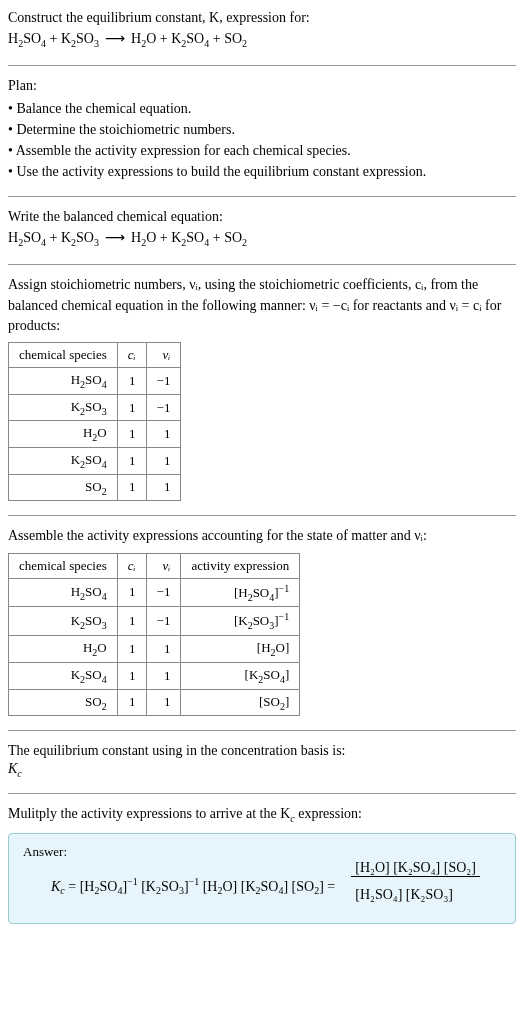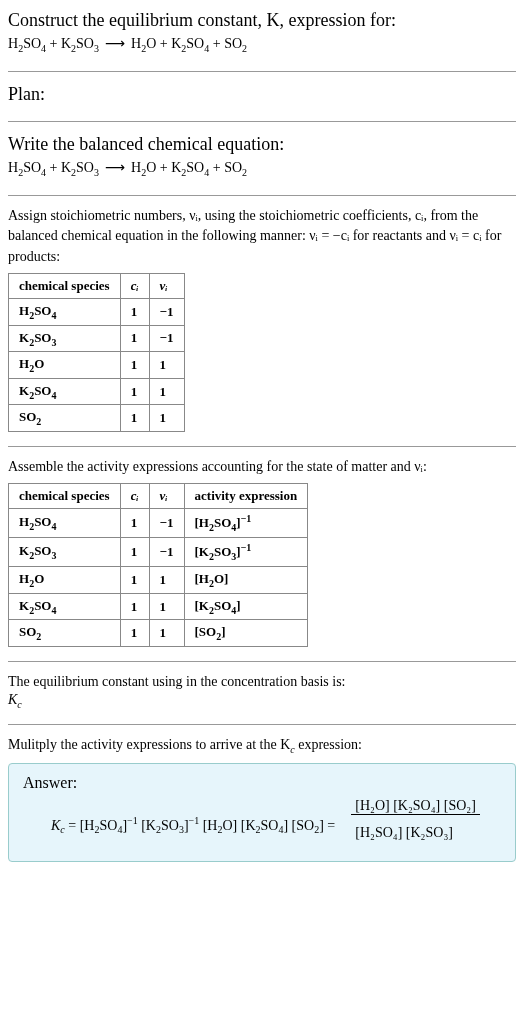--- a/index.html
+++ b/index.html
@@ -1,32 +1,32 @@
 <!DOCTYPE html>
 <html><head>
 <meta charset="utf-8">
 <style>
 *{margin:0;padding:0;box-sizing:border-box}
 body{font-family:Georgia,'Times New Roman',serif;font-size:14px;color:#000;background:#fff;padding:8px;width:524px}
 .section{margin-bottom:14px}
-.prompt,.plan-title,.step-title{font-size:18px;line-height:1.4}
+.prompt,.plan-title,.step-title{font-size:14px;line-height:1.4}
 .equation{font-size:14px;margin:0 0;line-height:1.6}
 .sub{font-size:10px;vertical-align:sub}
 .sup{font-size:10px;vertical-align:super}
 .arrow{margin:0 6px}
 hr{border:none;border-top:1px solid #999;margin:10px 0}
 .plan-list{list-style:none;margin-top:2px}
 .plan-list li{line-height:1.5}
 .plan-list li::before{content:"• "}
 table{border-collapse:collapse;margin:6px 0}
-th,td{border:1px solid #888;padding:4px 10px;text-align:left;font-weight:bold;font-size:13px}
+th,td{border:1px solid #888;padding:4px 10px;text-align:right;font-weight:normal;font-size:13px}
 th{background:#fff}
 .italic{font-style:italic}
 .answer-box{background:#e6f5fb;border:1px solid #9cc;border-radius:4px;padding:10px 14px;margin-top:6px}
-.answer-label{font-size:16px;margin-bottom:6px}
+.answer-label{font-size:13px;}
 .kc-line{display:flex;align-items:center;gap:16px;font-style:italic;font-size:14px;flex-wrap:nowrap;white-space:nowrap}
 .frac{display:inline-flex;flex-direction:column;align-items:flex-start;font-style:normal;vertical-align:middle}
 .frac .num{border-bottom:1px solid #000;padding:0 4px}
 .frac .den{padding:10px 4px}
 .nostyle{font-style:normal}
 .para{line-height:1.45}
 .indent{padding-left:28px}
 </style>
 </head>
 <body>
@@ -37,20 +37,26 @@
   </div>
   <div class="equation">
     <span><span>H</span><span class="sub">2</span><span>SO</span><span class="sub">4</span></span><span> + </span><span><span>K</span><span class="sub">2</span><span>SO</span><span class="sub">3</span></span><span class="arrow">⟶</span><span><span>H</span><span class="sub">2</span><span>O</span></span><span> + </span><span><span>K</span><span class="sub">2</span><span>SO</span><span class="sub">4</span></span><span> + </span><span><span>SO</span><span class="sub">2</span></span>
   </div>
 </div>
 
 <hr>
 
 <div class="section">
   <div class="plan-title">Plan:</div>
+  <ul class="plan-list">
+    <li>Balance the chemical equation.</li>
+    <li>Determine the stoichiometric numbers.</li>
+    <li>Assemble the activity expression for each chemical species.</li>
+    <li>Use the activity expressions to build the equilibrium constant expression.</li>
+  </ul>
 </div>
 
 <hr>
 
 <div class="section">
   <div class="step-title">Write the balanced chemical equation:</div>
   <div class="equation">
     <span><span>H</span><span class="sub">2</span><span>SO</span><span class="sub">4</span></span><span> + </span><span><span>K</span><span class="sub">2</span><span>SO</span><span class="sub">3</span></span><span class="arrow">⟶</span><span><span>H</span><span class="sub">2</span><span>O</span></span><span> + </span><span><span>K</span><span class="sub">2</span><span>SO</span><span class="sub">4</span></span><span> + </span><span><span>SO</span><span class="sub">2</span></span>
   </div>
 </div>

